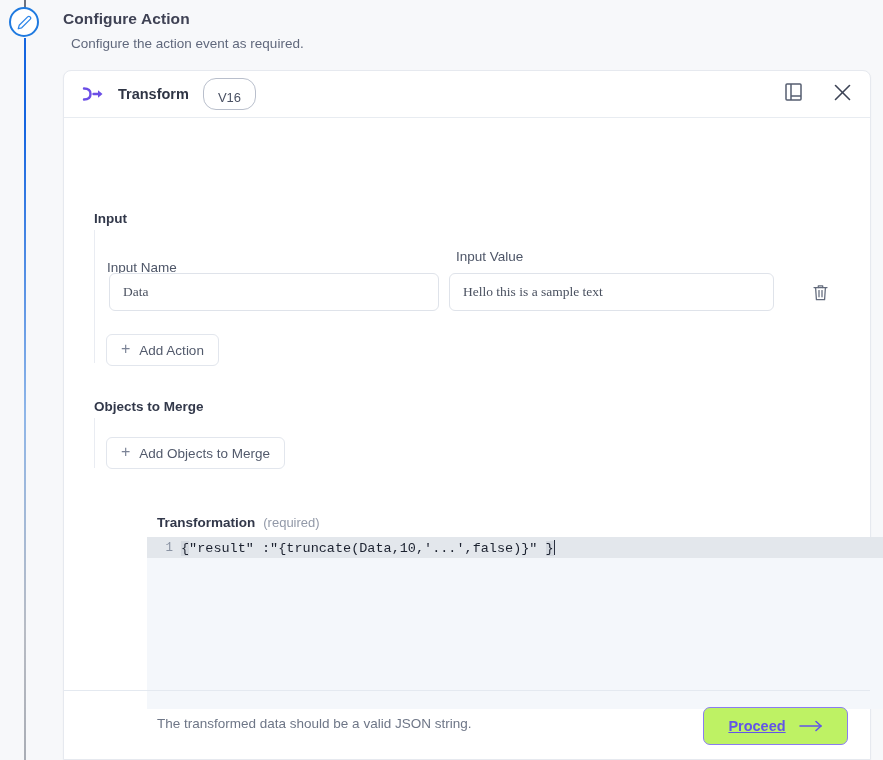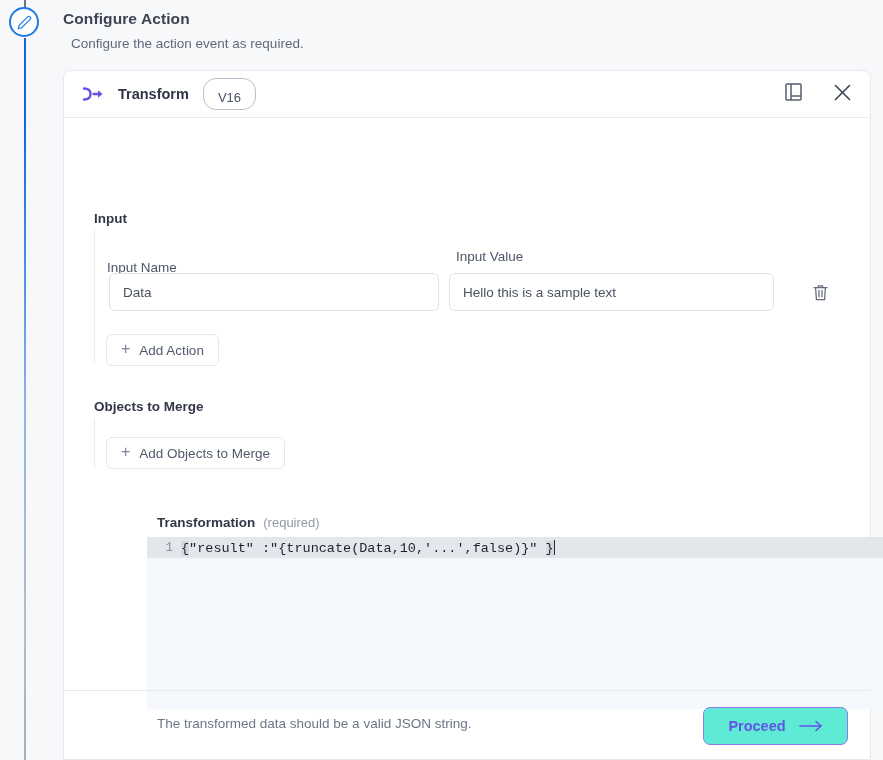--- a/index.html
+++ b/index.html
@@ -139,21 +139,21 @@
     font-size: 13.5px;
     color: #4e5668;
   }
   .text-input {
     position: absolute;
     height: 38px;
     border: 1px solid #dfe3ea;
     border-radius: 6px;
     background: #fff;
     box-sizing: border-box;
-    font-family: Liberation Sans, sans-serif;
+    font-family: Liberation Serif, serif;
     font-size: 13.5px;
     color: #4a5160;
     padding: 0 13px;
     outline: none;
   }
   .text-input::placeholder { color: #9aa1b0; }
 
   .trash-btn {
     position: absolute;
     width: 22px; height: 22px;
@@ -268,31 +268,32 @@
     height: 69px;
     border-top: 1px solid #e4e9f0;
     box-sizing: border-box;
   }
   .proceed-btn {
     position: absolute;
     right: 22px; top: 16px;
     width: 145px; height: 38px;
     border: 1px solid #8b7df0;
     border-radius: 7px;
-    background: #5eead4;
+    background: #bef264;
     color: #6254e8;
     font-family: "Liberation Sans", sans-serif;
     font-size: 14.5px;
     font-weight: bold;
     display: flex;
     align-items: center;
     justify-content: center;
     gap: 13px;
     cursor: pointer;
     box-sizing: border-box;
+    text-decoration: underline;
   }
   .arrow-right { display: block; }
 </style>
 </head>
 <body>
 
 <div class="rail">
   <div class="rail-line-top"></div>
   <div class="rail-line-main"></div>
   <div class="rail-node">

